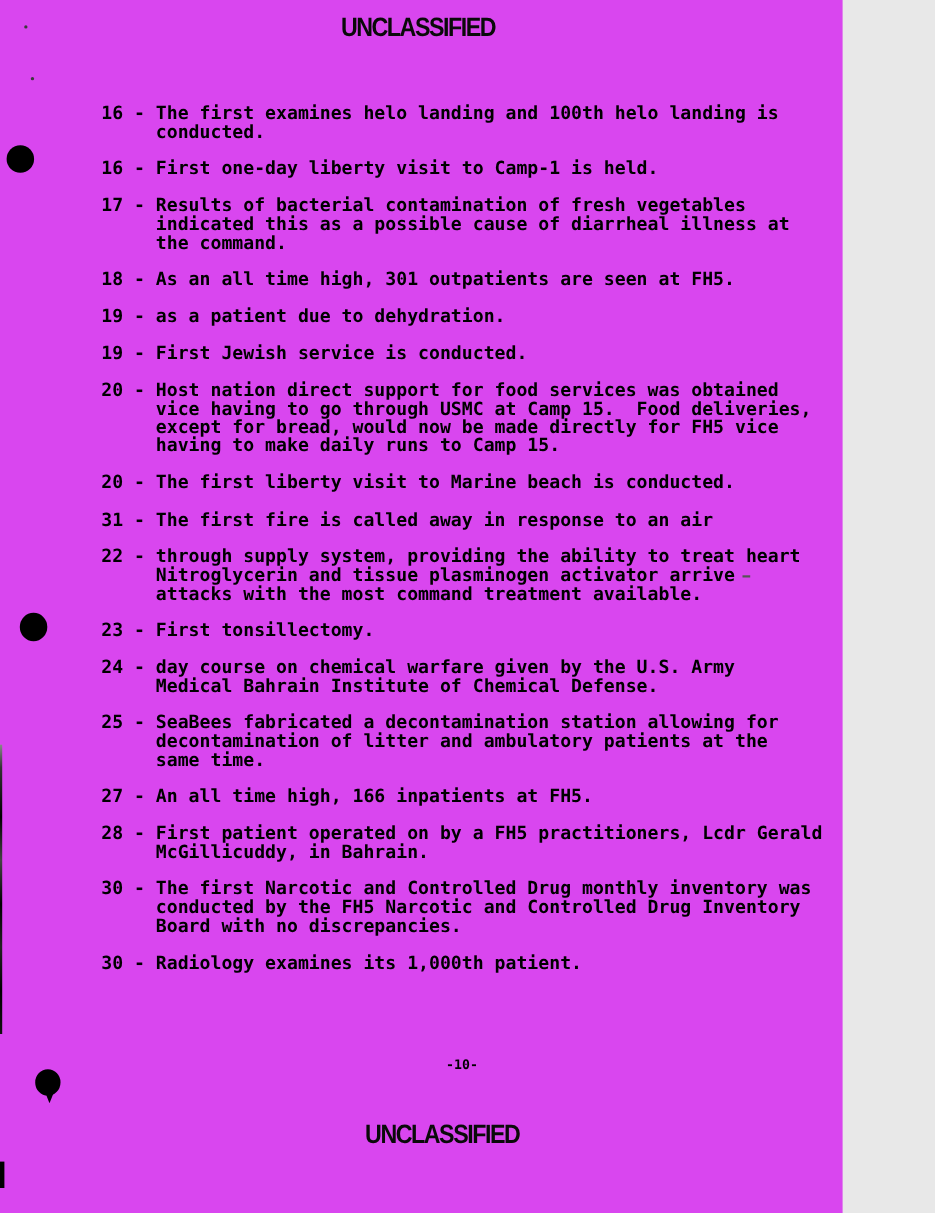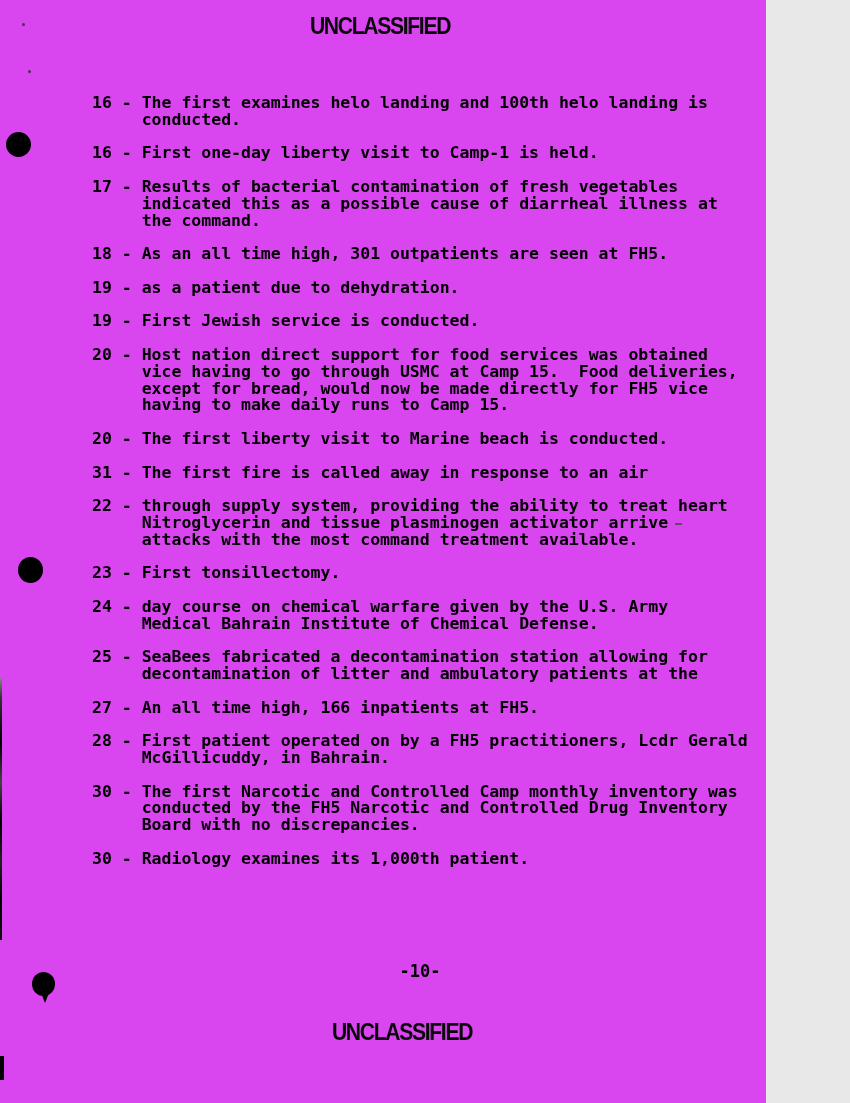--- a/index.html
+++ b/index.html
@@ -41,21 +41,21 @@
   .entry:last-child{margin-bottom:0;}
   .entry .num{position:absolute;left:0;top:0;white-space:pre;}
   .entry .line{white-space:pre;}
 
   .page-number{
     position:absolute;
     left:320px;top:961px;width:200px;
     text-align:center;
     font-family:"DejaVu Sans Mono",monospace;
     font-weight:bold;
-    font-size:17px;
+    font-size:12px;
     color:#000;
   }
 
   
   .punch{position:absolute;background:#000;border-radius:50%;}
   .punch1{left:6px;top:132px;width:25px;height:25px;}
   .punch2{left:18px;top:557px;width:25px;height:26px;}
   .punch3{left:32px;top:972px;width:23px;height:24px;}
   .punch3-tail{
     position:absolute;left:41px;top:993px;
@@ -152,36 +152,37 @@
   <div class="entry">
     <span class="num">24 -</span>
         <div class="line">day course on chemical warfare given by the U.S. Army</div>
         <div class="line">Medical Bahrain Institute of Chemical Defense.</div>
       </div>
 
   <div class="entry">
     <span class="num">25 -</span>
   <div class="line">SeaBees fabricated a decontamination station allowing for</div>
         <div class="line">decontamination of litter and ambulatory patients at the</div>
+        <div class="line">same time.</div>
       </div>
 
   <div class="entry">
     <span class="num">27 -</span>
   <div class="line">An all time high, 166 inpatients at FH5.</div>
       </div>
 
   <div class="entry">
     <span class="num">28 -</span>
   <div class="line">First patient operated on by a FH5 practitioners, Lcdr Gerald</div>
         <div class="line">McGillicuddy, in Bahrain.</div>
       </div>
 
   <div class="entry">
     <span class="num">30 -</span>
-  <div class="line">The first Narcotic and Controlled Camp monthly inventory was</div>
+  <div class="line">The first Narcotic and Controlled Drug monthly inventory was</div>
         <div class="line">conducted by the FH5 Narcotic and Controlled Drug Inventory</div>
         <div class="line">Board with no discrepancies.</div>
       </div>
 
   <div class="entry">
     <span class="num">30 -</span>
   <div class="line">Radiology examines its 1,000th patient.</div>
       </div>
 </div>
 

